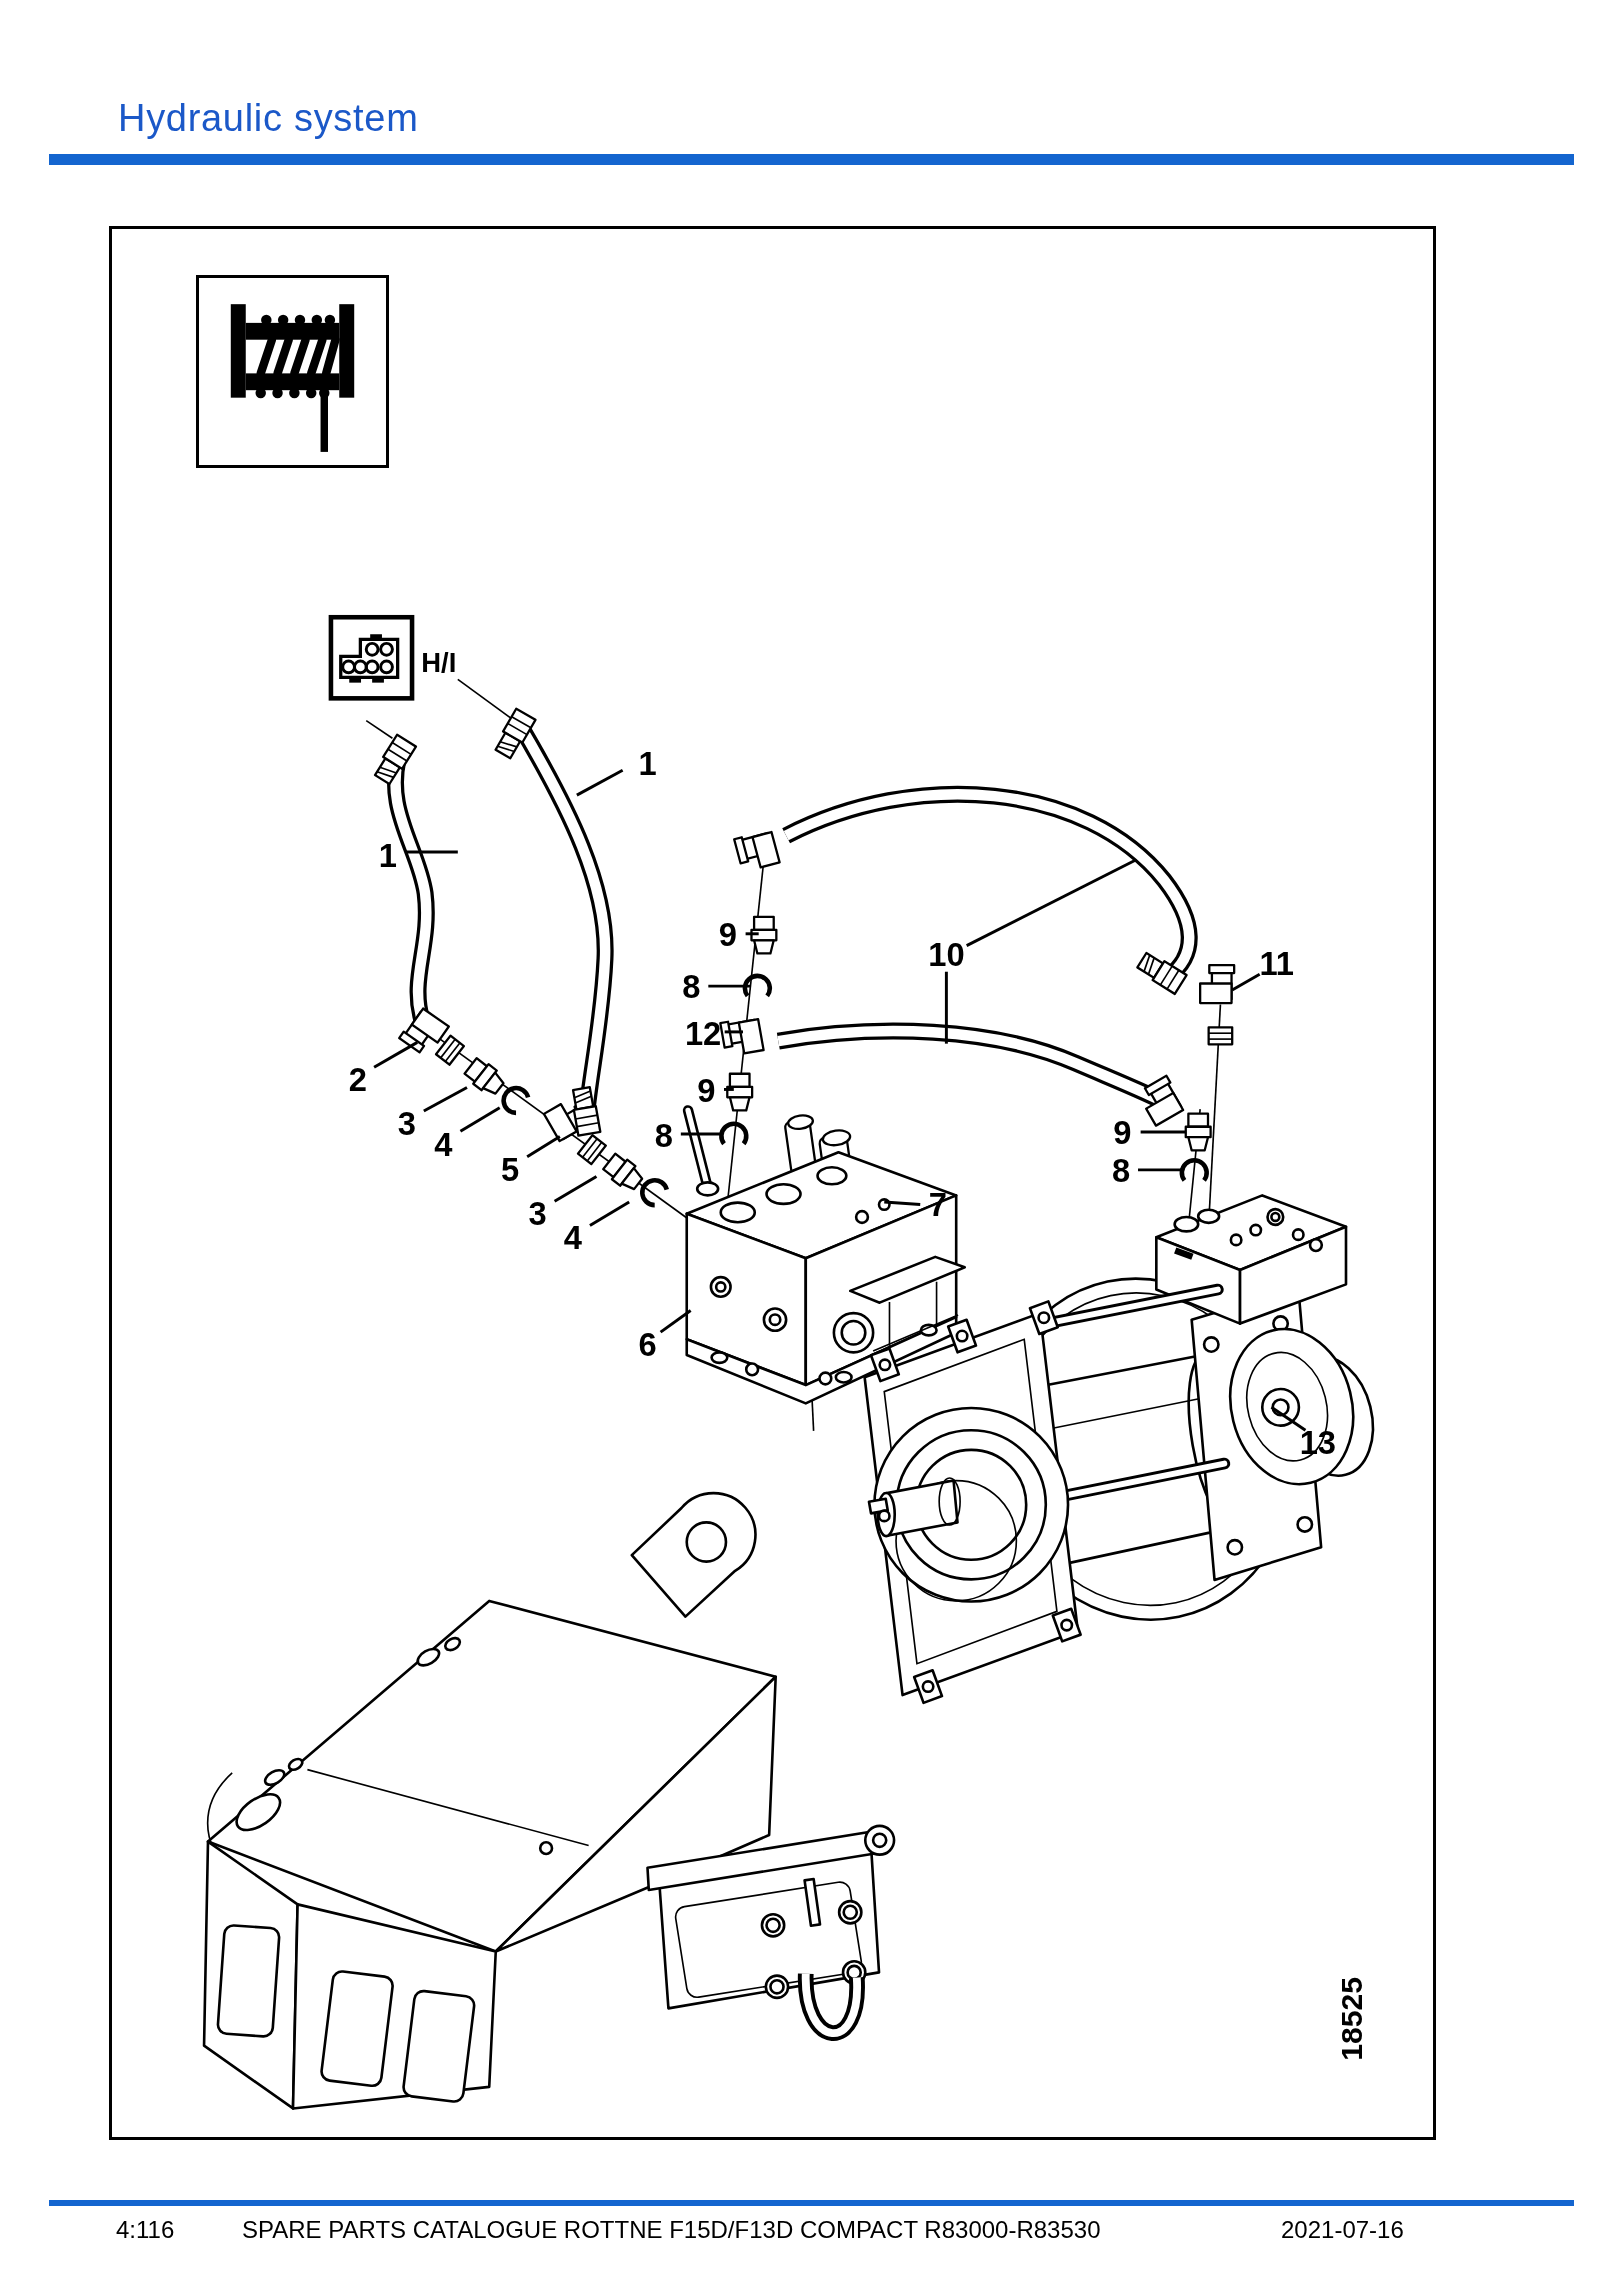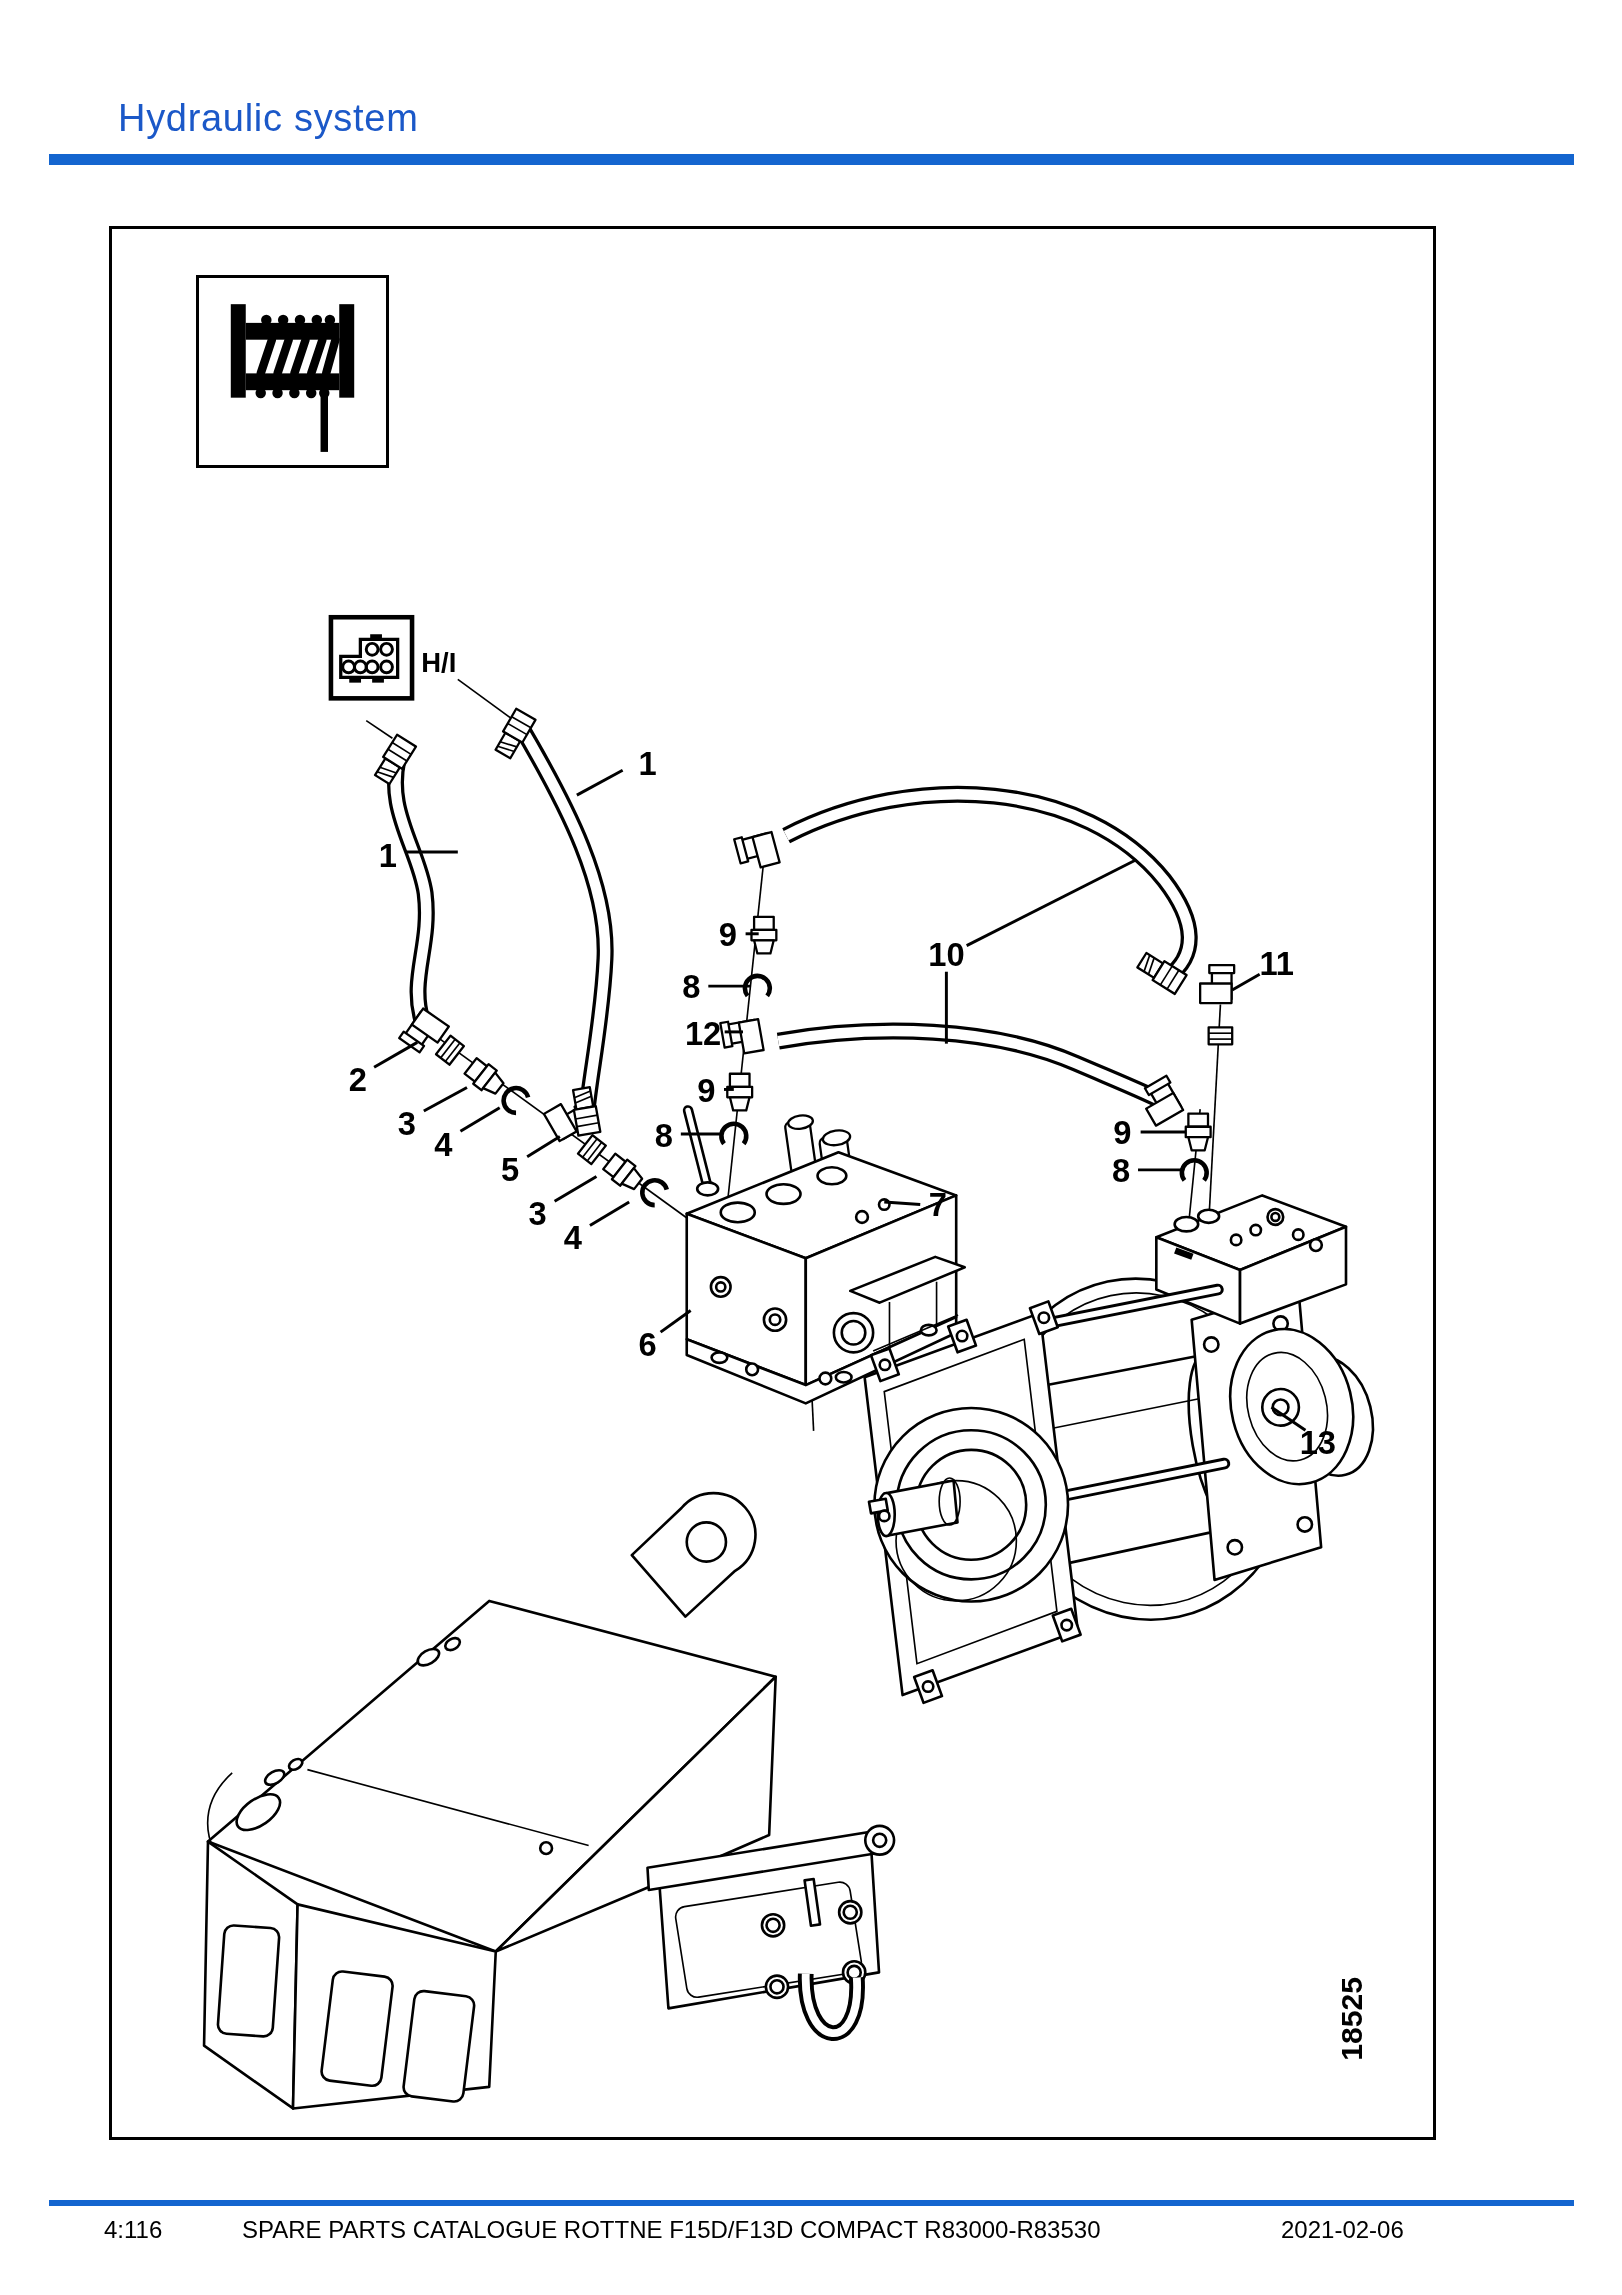--- a/index.html
+++ b/index.html
@@ -22,21 +22,21 @@
   #diagram .hose-o{fill:none;stroke:#000;stroke-width:26;}
   #diagram .hose-i{fill:none;stroke:#fff;stroke-width:16;}
   #diagram .rod-o{fill:none;stroke:#000;stroke-width:18;stroke-linecap:round;}
   #diagram .rod-i{fill:none;stroke:#fff;stroke-width:9;stroke-linecap:round;}
   #diagram .fit{fill:#fff;stroke:#000;stroke-width:3.5;stroke-linejoin:round;}
   #diagram .callout{font:700 50px "Liberation Sans",sans-serif;fill:#000;}
   #diagram .leader{stroke:#000;stroke-width:4.5;}
   #diagram .fig-num{font:700 46px "Liberation Sans",sans-serif;fill:#000;}
   #diagram .conn-label{font:700 42px "Liberation Sans",sans-serif;fill:#000;}
   .footer-text{position:absolute;top:2173px;font-size:24px;color:#000;white-space:nowrap;}
-  .pref{left:104px;}
+  .pref{left:116px;}
   .cat{left:242px;}
   .fdate{left:1281px;}
 </style>
 </head>
 <body>
 
 <div id="page">
 
   <h1 class="page-title">Hydraulic system</h1>
 
@@ -351,15 +351,15 @@
         <line x1="1010" y1="1971" x2="1056" y2="1938" class="leader"></line>
         <text x="990" y="1990" class="callout" text-anchor="middle" dominant-baseline="central">6</text>
         <line x1="1996" y1="2121" x2="1944" y2="2086" class="leader"></line>
         <text x="2015" y="2140" class="callout" text-anchor="middle" dominant-baseline="central">13</text>
       </g>
   </svg>
 
   <div class="rule footer-rule"></div>
   <span class="footer-text pref">4:116</span>
   <span class="footer-text cat">SPARE PARTS CATALOGUE ROTTNE F15D/F13D COMPACT R83000-R83530</span>
-  <span class="footer-text fdate">2021-02-06</span>
+  <span class="footer-text fdate">2021-07-16</span>
 </div>
 
 
 </body></html>

